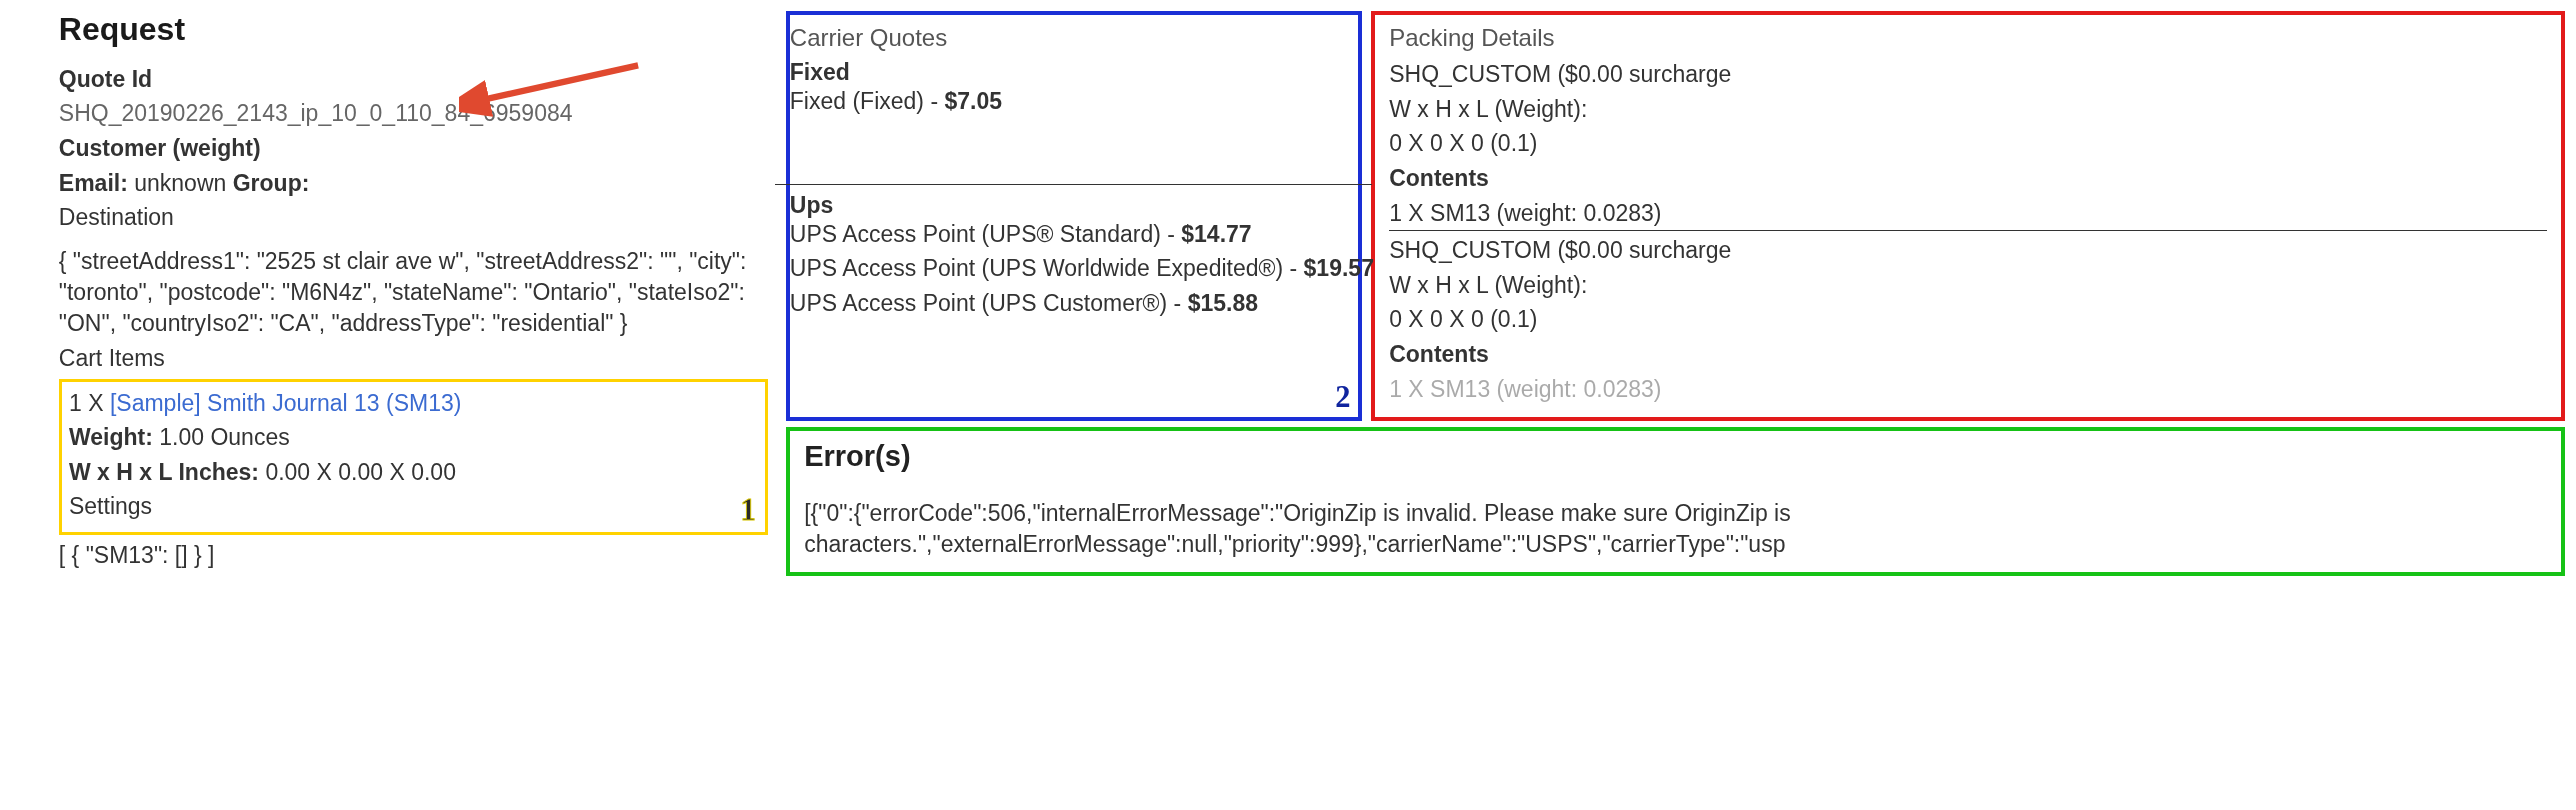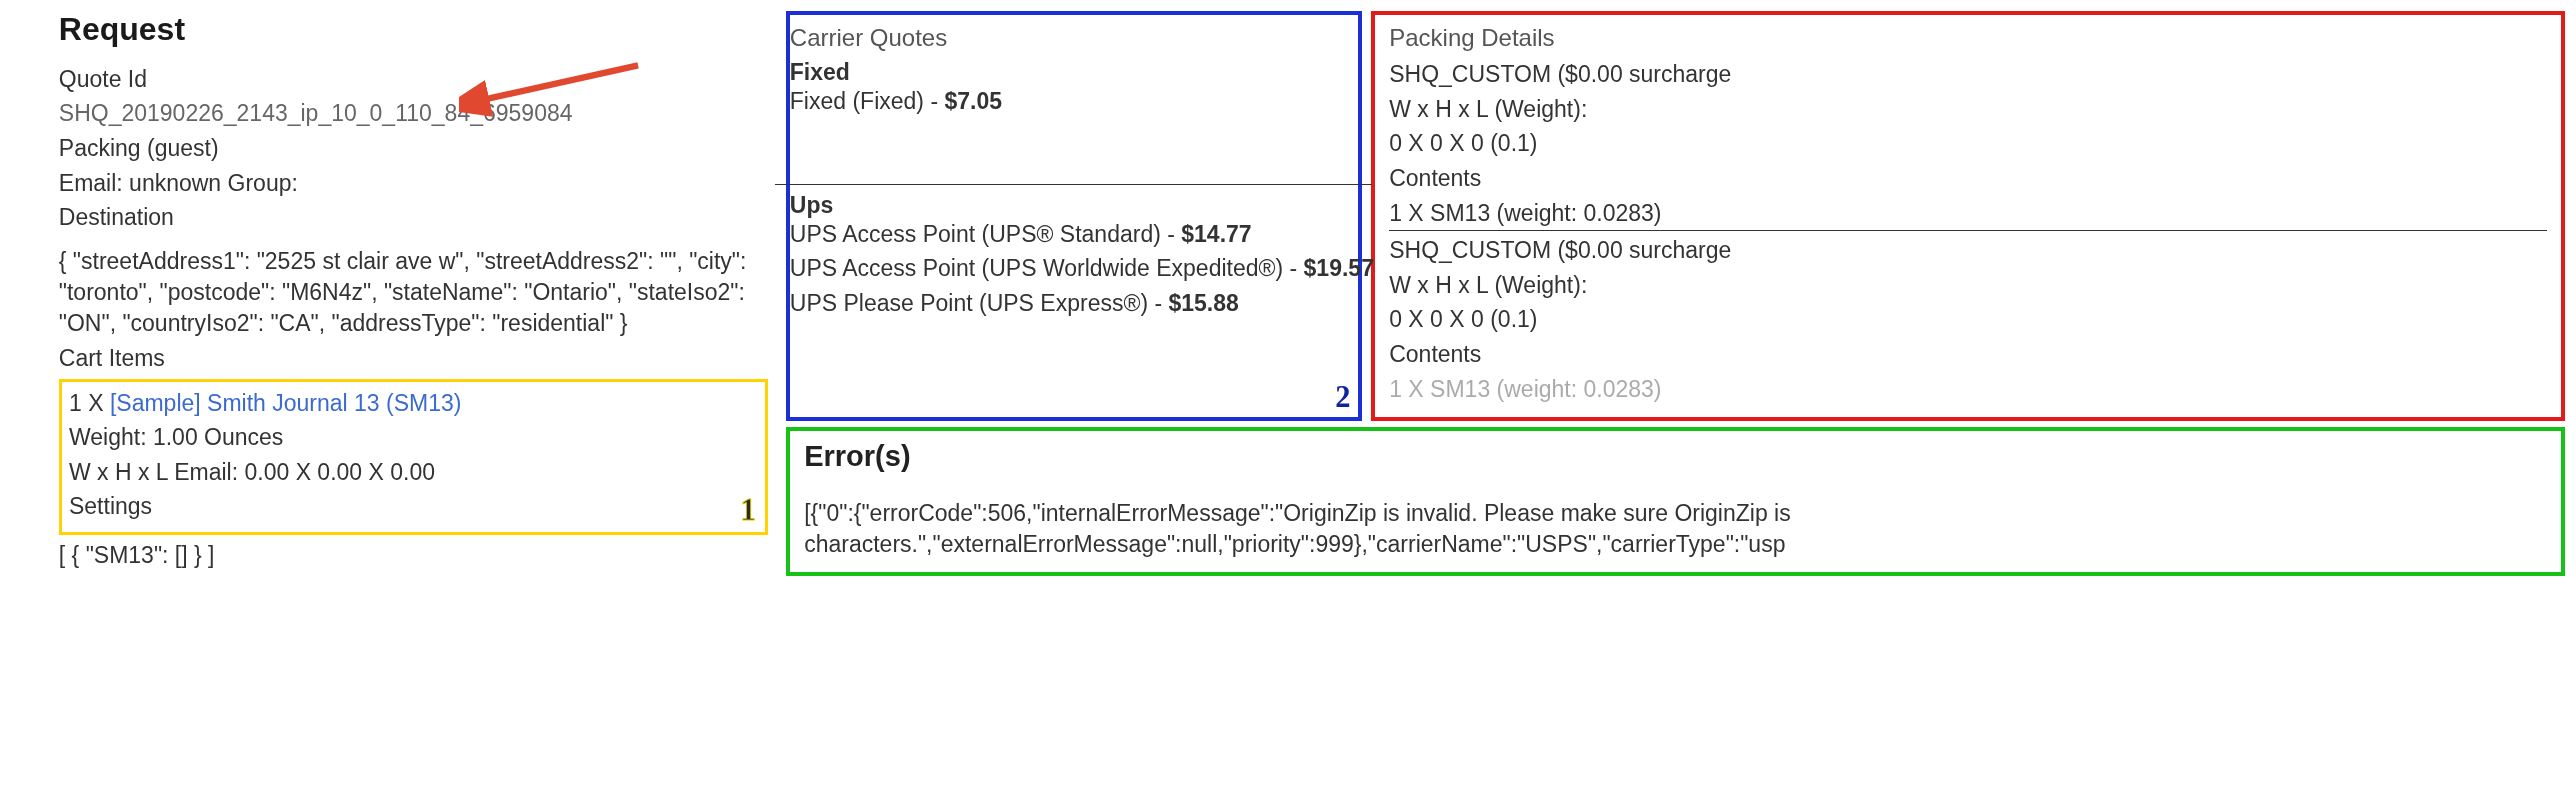--- a/index.html
+++ b/index.html
@@ -27,21 +27,21 @@
     .top-panels {
       display: flex;
       gap: 9px;
     }
     h2.request-title {
       font-size: 32px;
       font-weight: 700;
       margin-bottom: 16px;
       color: #1a1a1a;
     }
-    .fld-label { font-weight: 400; }
+    .fld-label { font-weight: 700; }
     .gray { color: #666; }
     .line { margin-bottom: 3.6px; line-height: 1.35; }
     .cart-box {
       border: 3.6px solid #ffd200;
       padding: 5.4px 7.2px;
       margin-top: 5.4px;
       position: relative;
     }
     .cart-link { color: #3b6bd1; }
     .carrier-box {
@@ -105,42 +105,42 @@
 </head>
 <body>
 
 <div class="main-container">
 
   <div class="left-col">
     <h2 class="request-title">Request</h2>
 
     <div class="line fld-label">Quote Id</div>
     <div class="line gray nowrap">SHQ_20190226_2143_ip_10_0_110_84_6959084</div>
-    <div class="line fld-label">Packing (guest)</div>
+    <div class="line fld-label">Customer (weight)</div>
     <div class="line">
       <span class="fld-label">Email:</span>
       <span>unknown</span>
       <span class="fld-label">Group:</span>
     </div>
     <div class="line">Destination</div>
     <div style="height:9px"></div>
     <div class="line">{ "streetAddress1": "2525 st clair ave w", "streetAddress2": "", "city": "toronto", "postcode": "M6N4z", "stateName": "Ontario", "stateIso2": "ON", "countryIso2": "CA", "addressType": "residential" }</div>
     <div class="line">Cart Items</div>
 
     <div class="cart-box">
       <div class="line">
         <span>1 X</span>
         <span class="cart-link">[Sample] Smith Journal 13 (SM13)</span>
       </div>
       <div class="line">
         <span class="fld-label">Weight:</span>
         <span>1.00 Ounces</span>
       </div>
       <div class="line">
-        <span class="fld-label">W x H x L Email:</span>
+        <span class="fld-label">W x H x L Inches:</span>
         <span>0.00 X 0.00 X 0.00</span>
       </div>
       <div class="line">Settings</div>
       <div class="badge-num badge-1">1</div>
     </div>
 
     <div class="line" style="margin-top:5.4px">[ { "SM13": [] } ]</div>
 
     <svg class="arrow-svg" width="197" height="63" viewBox="0 0 220 70">
       <defs>
@@ -164,21 +164,21 @@
         <div style="height:54px"></div>
         <hr class="divider">
         <div class="carrier-name">Ups</div>
         <div class="line nowrap">
           <span>UPS Access Point (UPS® Standard) - </span><span class="price-bold">$14.77</span>
         </div>
         <div class="line nowrap">
           <span>UPS Access Point (UPS Worldwide Expedited®) - </span><span class="price-bold">$19.57</span>
         </div>
         <div class="line nowrap">
-          <span>UPS Please Point (UPS Express®) - </span><span class="price-bold">$15.88</span>
+          <span>UPS Access Point (UPS Customer®) - </span><span class="price-bold">$15.88</span>
         </div>
         <div class="badge-num badge-2">2</div>
       </div>
 
       <div class="packing-box">
         <div class="panel-title">Packing Details</div>
         <div class="line nowrap">SHQ_CUSTOM ($0.00 surcharge</div>
         <div class="line wxhl">W x H x L (Weight):</div>
         <div class="line">0 X 0 X 0 (0.1)</div>
         <div class="line fld-label">Contents</div>

